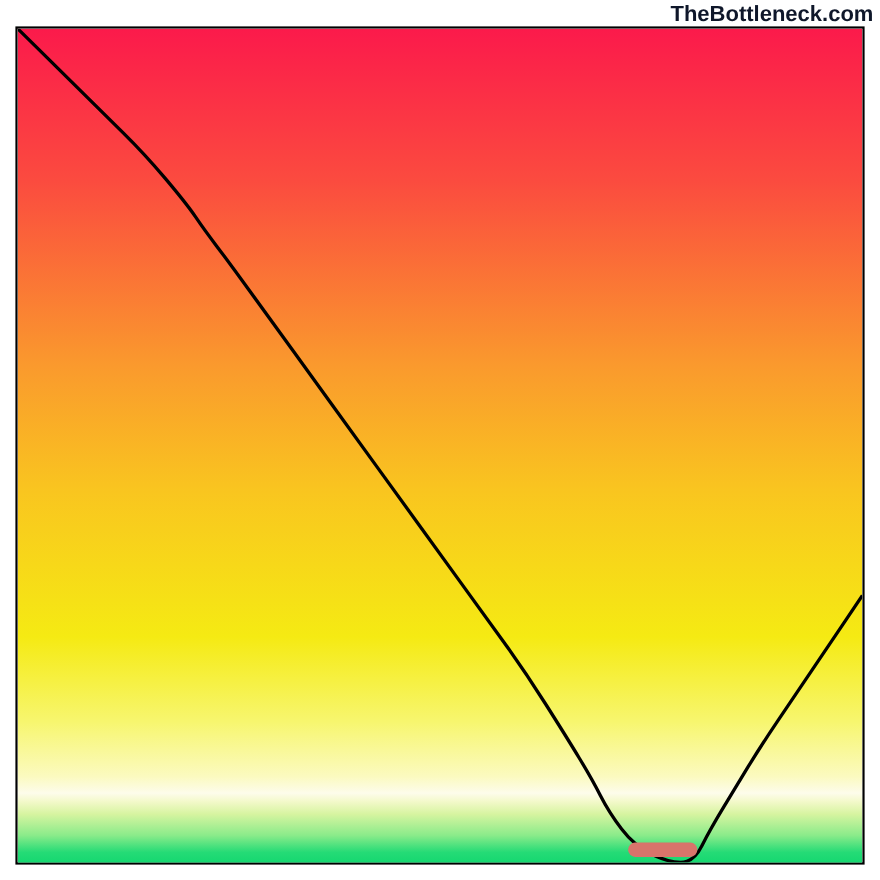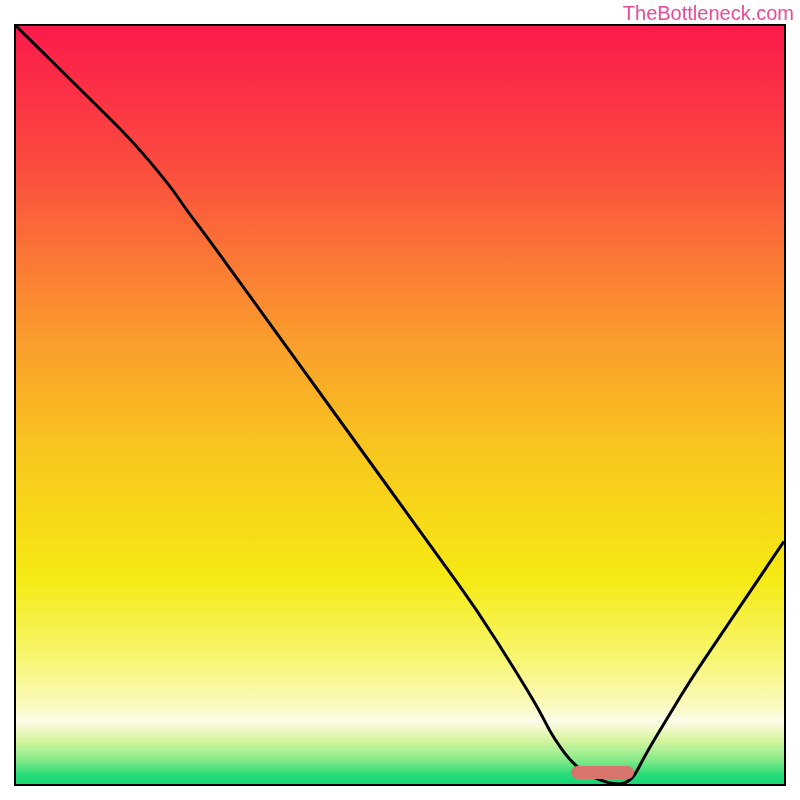--- a/index.html
+++ b/index.html
@@ -14,22 +14,22 @@
   .wrap {
     position: relative;
     width: 800px;
     height: 800px;
   }
   .watermark {
     position: absolute;
     top: 2px;
     right: 6px;
     font-size: 20px;
-    font-weight: normal;
-    color: #ec4899;
+    font-weight: bold;
+    color: #0f172a;
     user-select: none;
   }
   .chart-frame {
     position: absolute;
     left: 14px;
     top: 24px;
     width: 772px;   
     height: 762px;  
     border: 2px solid #000;
     box-sizing: border-box;

